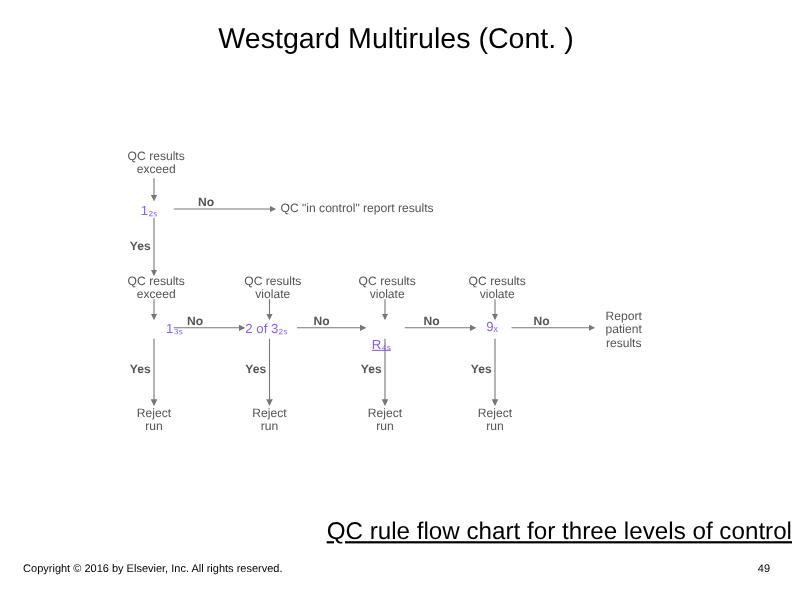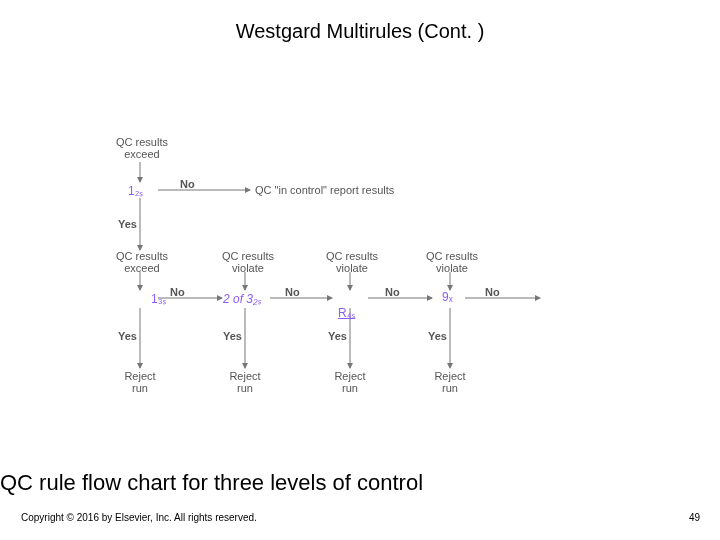--- a/index.html
+++ b/index.html
@@ -12,29 +12,30 @@
     color: #000;
     position: relative;
     overflow: hidden;
   }
   .title {
     position: absolute;
     top: 20px;
     left: 0;
     width: 720px;
     text-align: center;
-    font-size: 20px;
+    font-size: 26px;
   }
   .caption {
     position: absolute;
     top: 470px;
     left: 0;
     width: 720px;
-    text-align: left;
+    text-align: right;
     font-size: 22px;
+    text-decoration: underline;
   }
   .copyright {
     position: absolute;
     top: 512px;
     left: 0;
     width: 720px;
     font-size: 10px;
     color: #000;
     padding-left: 21px;
   }
@@ -131,23 +132,26 @@
   <div class="edge-label" style="left:8px; top:78px;">Yes</div>
 
   <div class="node" style="left:2px;  top:110px; width:60px;">QC results
 exceed</div>
   <div class="node" style="left:108px; top:110px; width:60px;">QC results
 violate</div>
   <div class="node" style="left:212px; top:110px; width:60px;">QC results
 violate</div>
   <div class="node" style="left:312px; top:110px; width:60px;">QC results
 violate</div>
+  <div class="node" style="left:432px; top:142px; width:50px;">Report
+patient
+results</div>
 
   <div class="rule" style="left:18px;  top:150px;margin-left:23px;">1₃ₛ</div>
-  <div class="rule" style="left:113px; top:150px;font-style:italic;">2 of 3₂ₛ</div>
+  <div class="rule" style="left:113px; top:150px;">2 of 3₂ₛ</div>
   <div class="rule" style="left:228px; top:164px;text-decoration:underline;">R₄ₛ</div>
   <div class="rule" style="left:332px; top:150px;">9ₓ</div>
 
   <div class="edge-label" style="left:60px;  top:146px;">No</div>
   <div class="edge-label" style="left:175px; top:146px;">No</div>
   <div class="edge-label" style="left:275px; top:146px;">No</div>
   <div class="edge-label" style="left:375px; top:146px;">No</div>
 
   <div class="edge-label" style="left:8px;   top:190px;">Yes</div>
   <div class="edge-label" style="left:113px; top:190px;">Yes</div>

